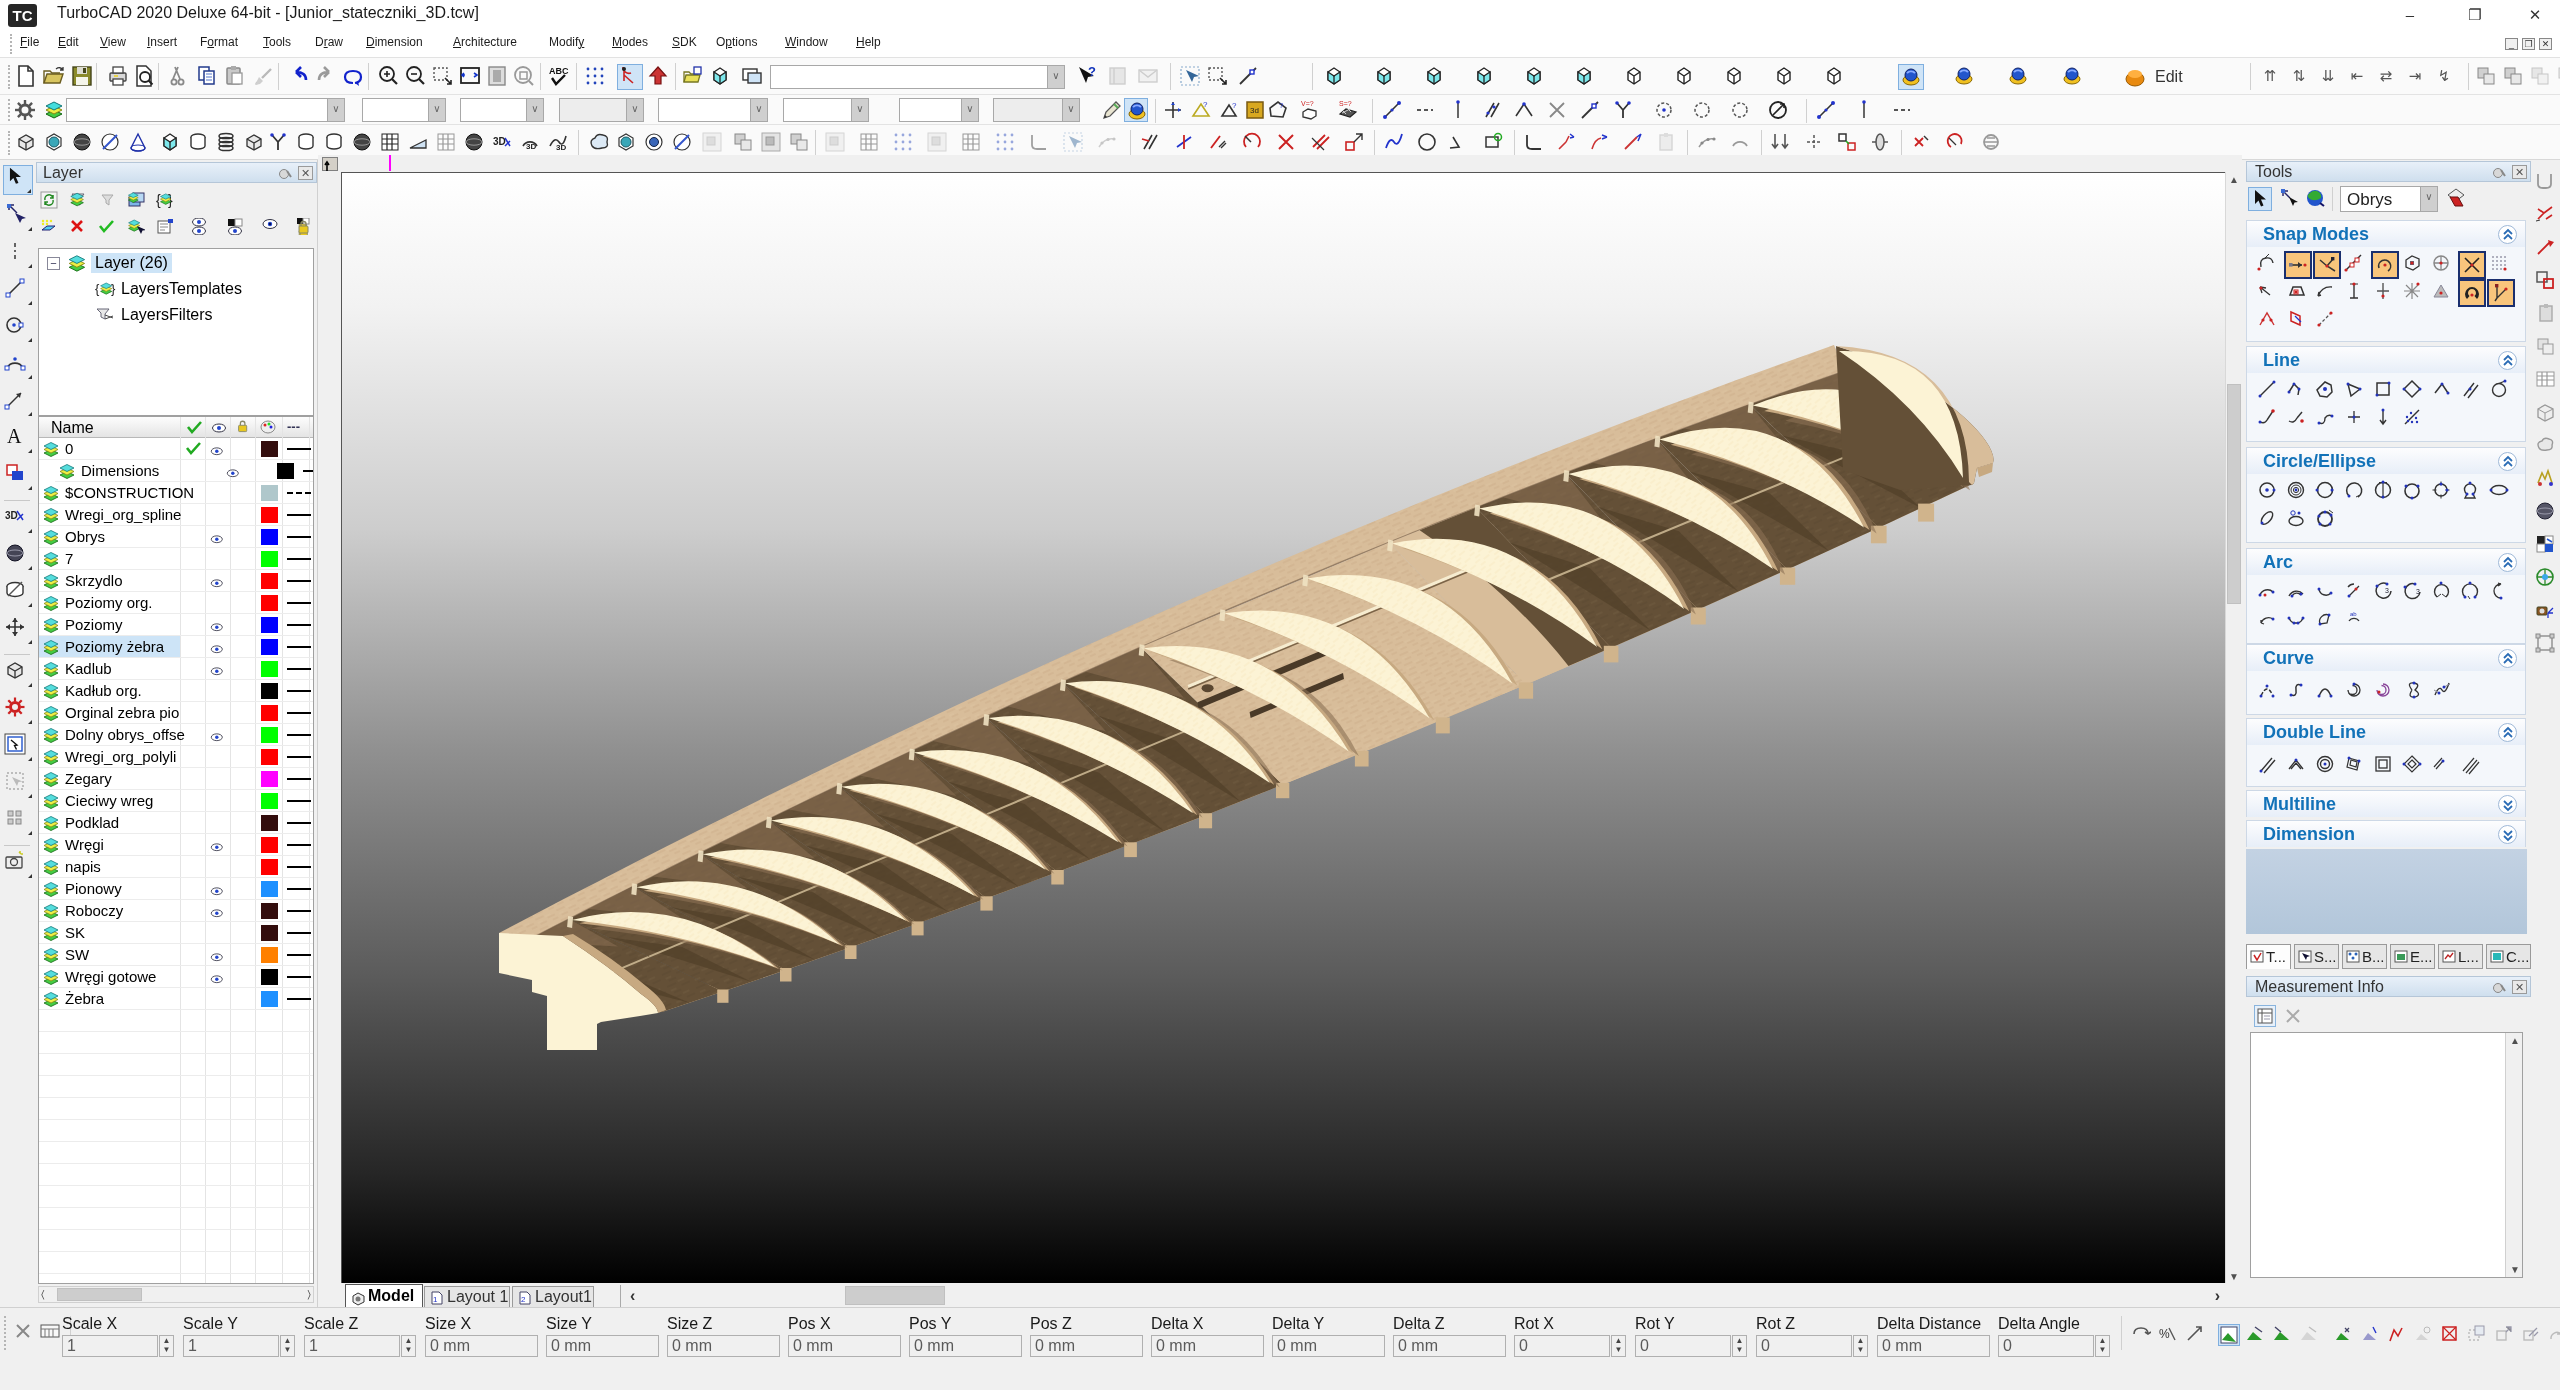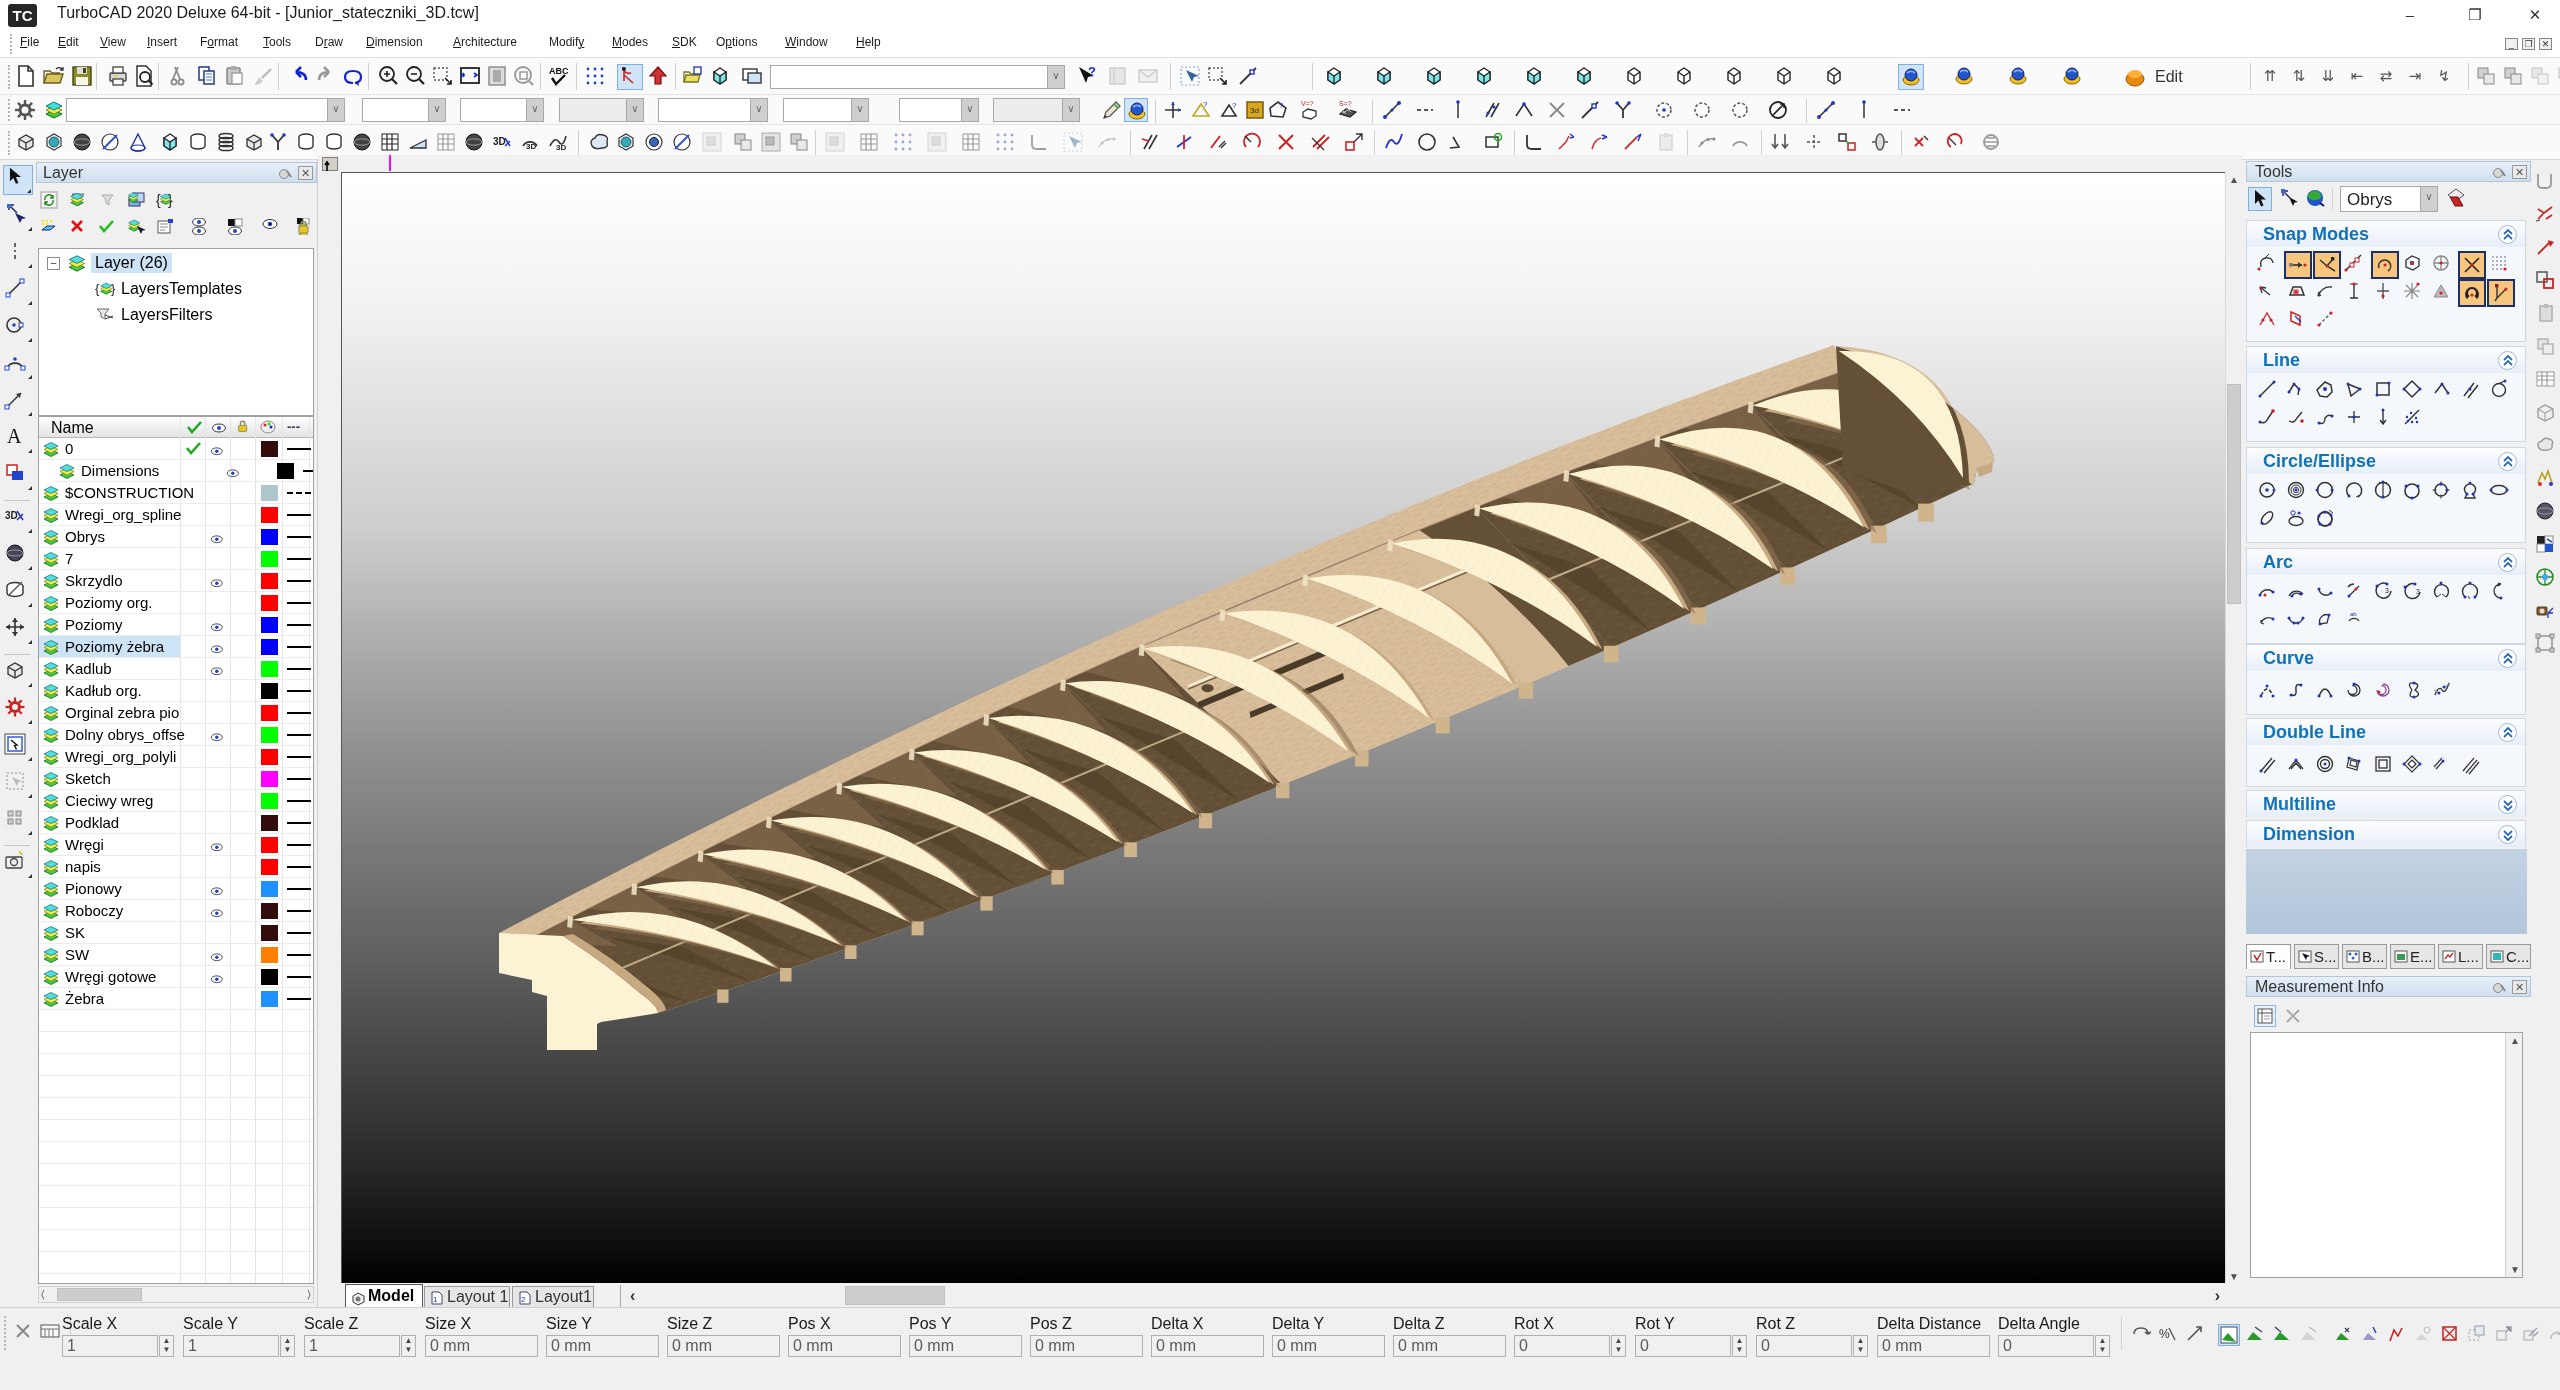--- a/index.html
+++ b/index.html
@@ -1274,21 +1274,21 @@
           <div class="gridh" style="top:21px;"></div>
         </div>
         <div class="lrow" style="top:351px;">
           <div class="icon" style="left:3px; top:2px;"><svg width="20" height="18">
               <g transform="scale(1.00)">
                 <path d="M2 13 l7 3.5 l7 -3.5 l-7 -3.5 z" fill="#44cc44" stroke="#116611" stroke-width="0.8"></path>
                 <path d="M2 9.5 l7 3.5 l7 -3.5 l-7 -3.5 z" fill="#eeee44" stroke="#888811" stroke-width="0.8"></path>
                 <path d="M2 6 l7 3.5 l7 -3.5 L9 2.5 z" fill="#55dddd" stroke="#117777" stroke-width="0.8"></path>
               </g>
             </svg></div>
-          <span class="nm">Sketch</span>
+          <span class="nm">Zegary</span>
           <div class="sw" style="left:222px; background:#ff00ff;"></div>
           <div style="position:absolute; left:248px; top:10px; width:24px; border-top:2px solid #000;"></div>
           <div class="gridh" style="top:21px;"></div>
         </div>
         <div class="lrow" style="top:373px;">
           <div class="icon" style="left:3px; top:2px;"><svg width="20" height="18">
               <g transform="scale(1.00)">
                 <path d="M2 13 l7 3.5 l7 -3.5 l-7 -3.5 z" fill="#44cc44" stroke="#116611" stroke-width="0.8"></path>
                 <path d="M2 9.5 l7 3.5 l7 -3.5 l-7 -3.5 z" fill="#eeee44" stroke="#888811" stroke-width="0.8"></path>
                 <path d="M2 6 l7 3.5 l7 -3.5 L9 2.5 z" fill="#55dddd" stroke="#117777" stroke-width="0.8"></path>

